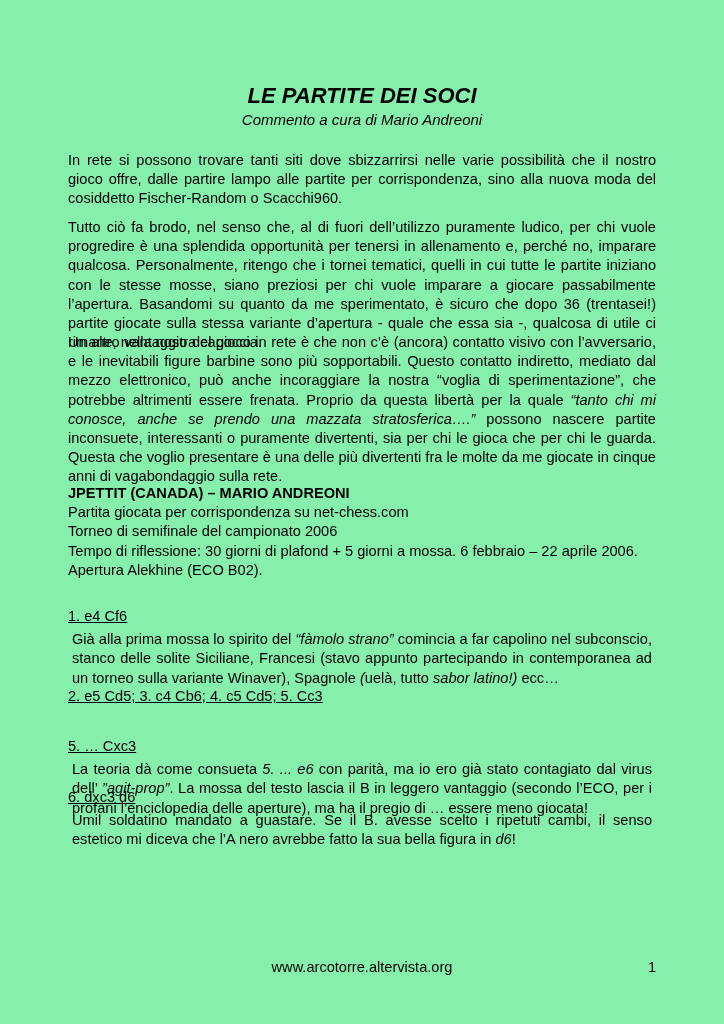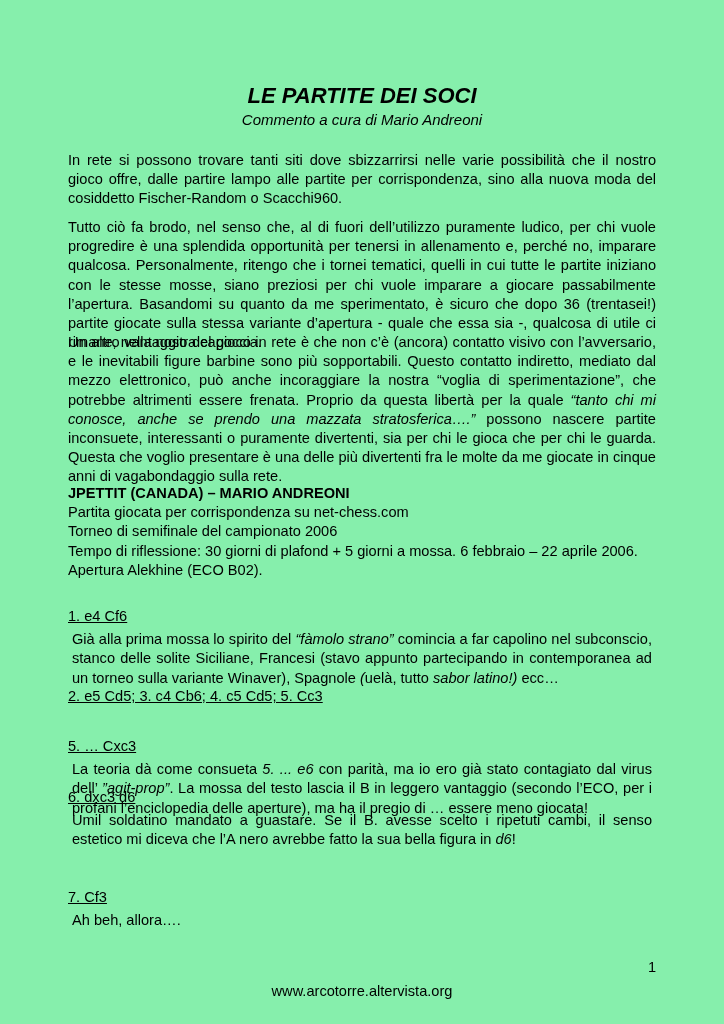--- a/index.html
+++ b/index.html
@@ -27,21 +27,21 @@
     top: 110px;
     text-align: center;
     font-style: italic;
     font-size: 15px;
     line-height: 19px;
   }
   .para { text-align: justify; }
   .game-players { font-weight: bold; }
   .move-heading { text-decoration: underline; }
   .move-comment { text-align: justify; margin: 4px; }
-  .footer-url { top: 958px; text-align: center; margin-top: 24px; }
+  .footer-url { top: 958px; text-align: center; }
   .footer-page { top: 958px; text-align: right; }
 </style>
 </head>
 <body>
 
 <div class="page">
 
   <div class="abs doc-title">LE PARTITE DEI SOCI</div>
   <div class="abs doc-subtitle">Commento a cura di Mario Andreoni</div>
 
@@ -69,21 +69,17 @@
   <div class="abs" style="top:737px">
     <div class="move-heading">5. … Cxc3</div>
     <p class="move-comment"><span>La teoria dà come consueta </span><span style="font-style: italic;">5. ... e6</span><span> con parità, ma io ero già stato contagiato dal virus dell’ </span><span style="font-style: italic;">”agit-prop”</span><span>. La mossa del testo lascia il B in leggero vantaggio (secondo l’ECO, per i profani l’enciclopedia delle aperture), ma ha il pregio di … essere meno giocata!</span></p>
   </div>
 
   <div class="abs" style="top:788px">
     <div class="move-heading">6. dxc3 d6</div>
     <p class="move-comment"><span>Umil soldatino mandato a guastare. Se il B. avesse scelto i ripetuti cambi, il senso estetico mi diceva che l’A nero avrebbe fatto la sua bella figura in </span><span style="font-style: italic;">d6</span><span>!</span></p>
   </div>
 
-  <div class="abs" style="top:888px">
-    <div class="move-heading">7. Cf3</div>
-    <p class="move-comment"><span>Ah beh, allora….</span></p>
-  </div>
 
   <div class="abs footer-url">www.arcotorre.altervista.org</div>
   <div class="abs footer-page">1</div>
 
 </div>
 
 </body></html>

